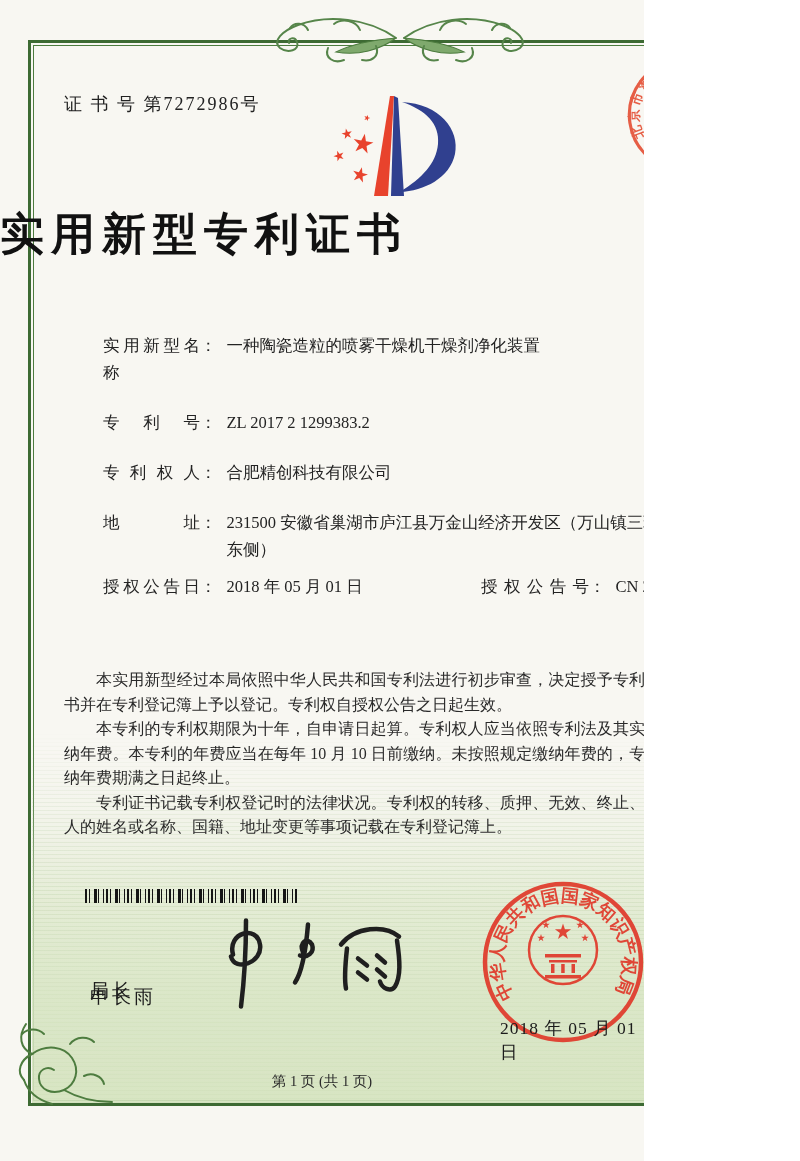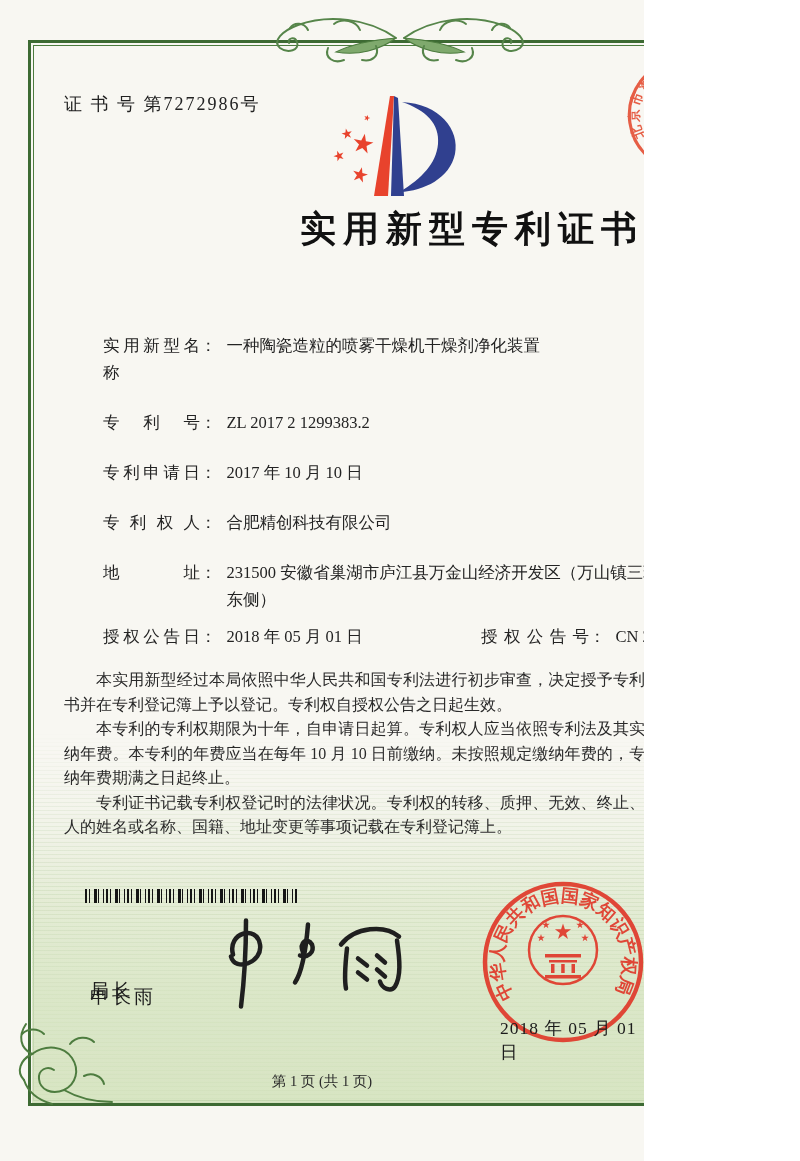--- a/index.html
+++ b/index.html
@@ -21,22 +21,22 @@
   .guilloche {
     position:absolute; left:32px; top:730px; width:719px; height:373px;
     background-image:
       linear-gradient(to bottom, rgba(226,236,212,0) 0%, rgba(219,231,200,0.55) 35%, rgba(214,228,193,0.85) 70%, rgba(211,226,189,0.9) 100%),
       repeating-linear-gradient(0deg, rgba(122,160,99,0.30) 0px, rgba(122,160,99,0.30) 1px, rgba(255,255,255,0) 1px, rgba(255,255,255,0) 4px);
     -webkit-mask-image:linear-gradient(to bottom, transparent 0%, #000 45%);
             mask-image:linear-gradient(to bottom, transparent 0%, #000 45%);
   }
   
   .cert-no { position:absolute; left:64px; top:92px; font-size:18px; letter-spacing:2px; color:#222; }
-  .title   { position:absolute; left:0; right:0; top:205px; text-align:right;
-             font-size:36px; font-weight:700; letter-spacing:7px; color:#111;margin-left:21px; }
+  .title   { position:absolute; left:0; right:0; top:205px; text-align:left;
+             font-size:44px; font-weight:700; letter-spacing:7px; color:#111; }
   .fields  { position:absolute; left:80px; top:332px; width:660px; font-size:16.5px; color:#232323; }
   .frow    { line-height:27px; margin-bottom:23px; position:relative; }
   .frow-address { margin-bottom:10px; }
   .flabel  { display:inline-block; width:97px; text-align:justify; text-align-last:justify; vertical-align:top;margin-left:23px; }
   .fcolon  { display:inline-block; vertical-align:top; margin-right:10px; }
   .fvalue  { display:inline-block; vertical-align:top; max-width:460px; }
   .grant-no { position:absolute; left:378px; top:0; white-space:nowrap; }
   .grant-no .flabel { width:108px; }
   .body-text { position:absolute; left:64px; top:668px; width:678px;
                font-size:16px; line-height:24.5px; color:#2a2a2a; text-align:justify; }
@@ -158,23 +158,20 @@
   </svg>
 
   <div class="title">实用新型专利证书</div>
 
   <div class="fields">
     <div class="frow">
       <span class="flabel">实用新型名称</span><span class="fcolon">：</span><span class="fvalue">一种陶瓷造粒的喷雾干燥机干燥剂净化装置</span>
     </div>
     <div class="frow">
       <span class="flabel">专利号</span><span class="fcolon">：</span><span class="fvalue">ZL 2017 2 1299383.2</span>
-    </div>
-    <div class="frow">
-      <span class="flabel">专利申请日</span><span class="fcolon">：</span><span class="fvalue">2017 年 10 月 10 日</span>
     </div>
     <div class="frow">
       <span class="flabel">专利权人</span><span class="fcolon">：</span><span class="fvalue">合肥精创科技有限公司</span>
     </div>
     <div class="frow frow-address">
       <span class="flabel">地址</span><span class="fcolon">：</span><span class="fvalue">231500 安徽省巢湖市庐江县万金山经济开发区（万山镇三环路东侧）</span>
     </div>
     <div class="frow">
       <span class="flabel">授权公告日</span><span class="fcolon">：</span><span class="fvalue">2018 年 05 月 01 日</span>
       <span class="grant-no">

